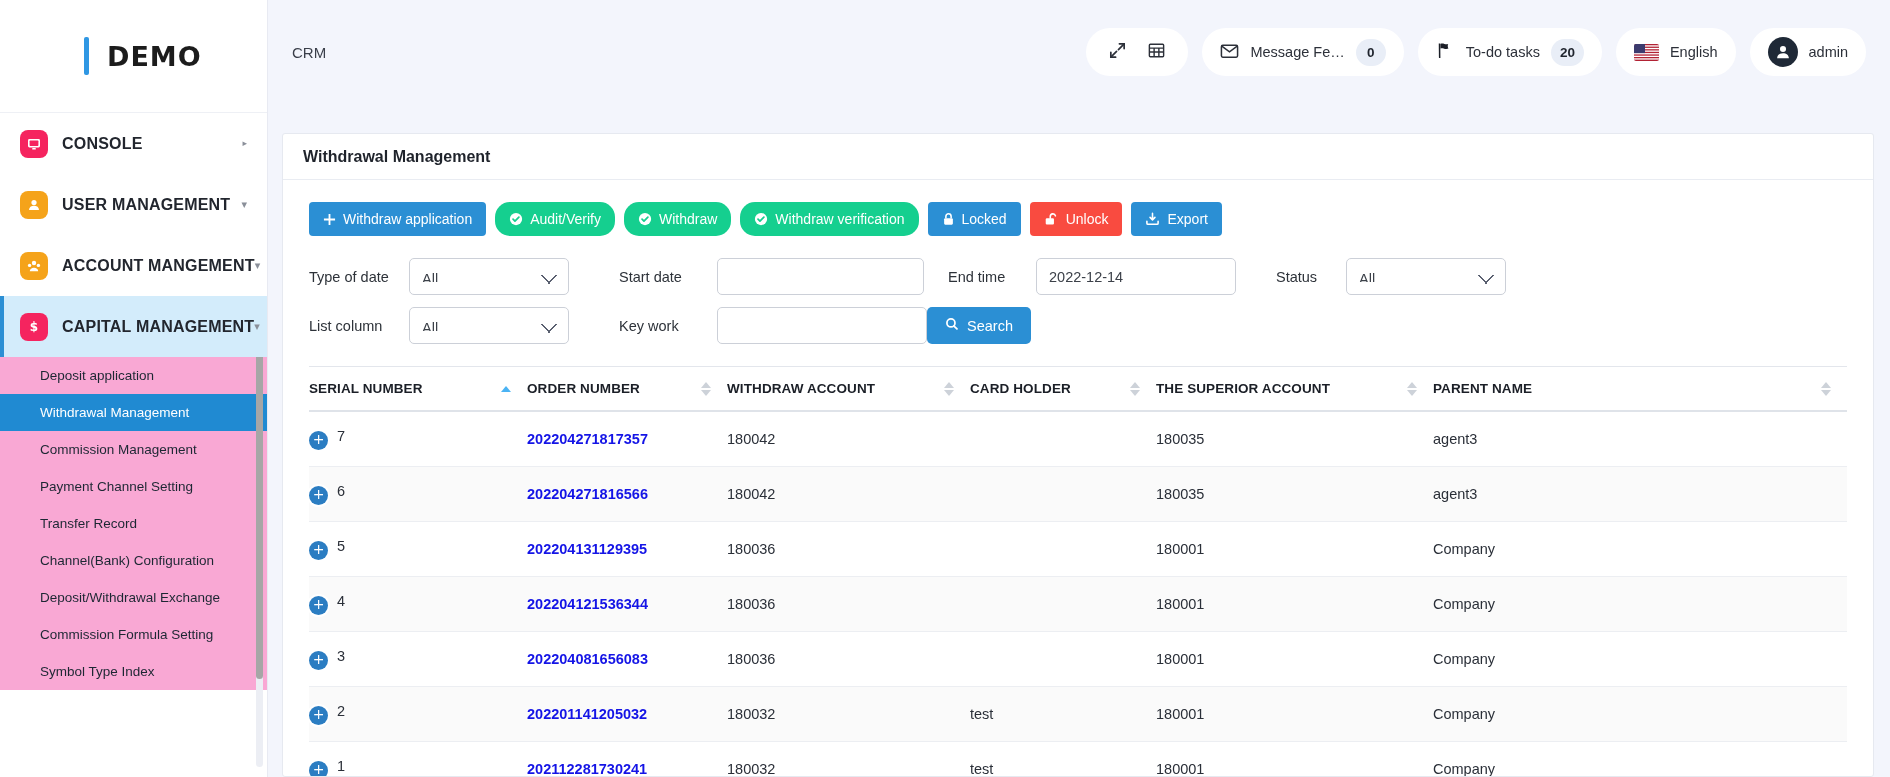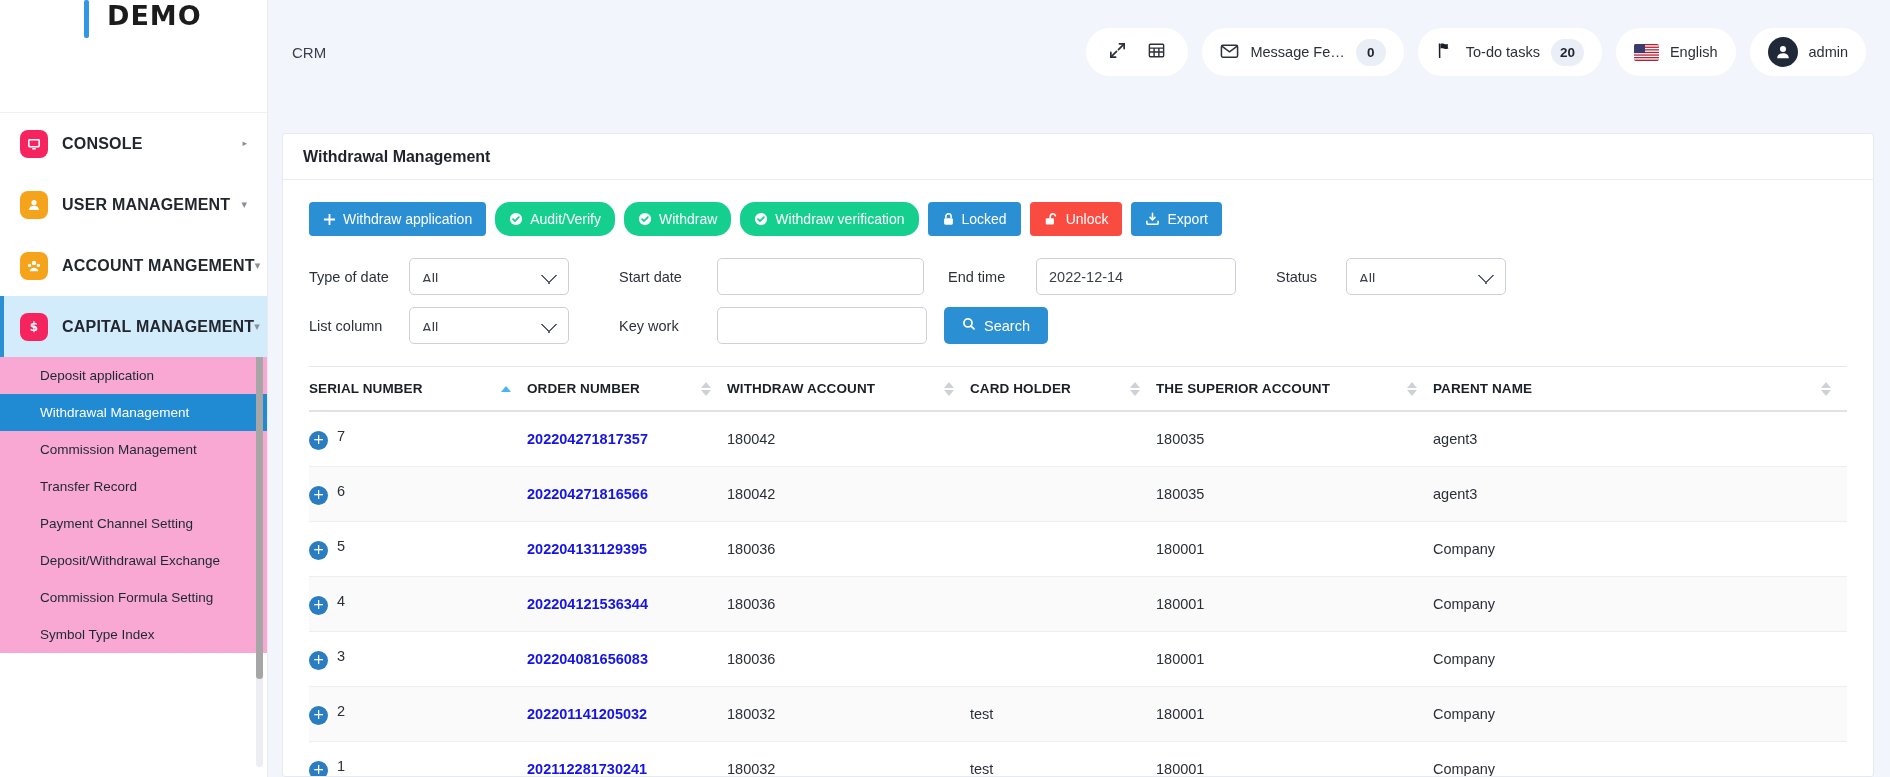--- a/index.html
+++ b/index.html
@@ -13,21 +13,21 @@
 
   
   .sidebar {
     width: 268px; min-width: 268px; height: 777px;
     background: #ffffff;
     position: relative;
     display: flex; flex-direction: column;
     border-right: 1px solid #e8eaf2;
   }
   .logo-area {
-    height: 112px; display: flex; 
+    height: 112px; display: flex; align-items: center;
     padding-left: 84px; background: #fff;
   }
   .logo-bar {
     width: 5px; height: 38px; background: #2f97e3; border-radius: 2px;
     margin-right: 18px;
   }
   .logo-text {
     font-size: 27px; font-weight: bold; letter-spacing: 1px;
     color: #1c1c1c; font-family: "DejaVu Sans", sans-serif;
   }
@@ -262,22 +262,23 @@
             </svg>
         </span>
         <span class="nav-top-label">CAPITAL MANAGEMENT</span>
         <span class="caret">▾</span>
       </div>
 
       <div class="submenu">
         <div class="submenu-item">Deposit application</div>
         <div class="submenu-item selected">Withdrawal Management</div>
         <div class="submenu-item">Commission Management</div>
+        <div class="submenu-item">Payment Channel Setting</div>
         <div class="submenu-item">Transfer Record</div>
-        <div class="submenu-item">Payment Channel Setting</div>
+        <div class="submenu-item">Channel(Bank) Configuration</div>
         <div class="submenu-item">Deposit/Withdrawal Exchange</div>
         <div class="submenu-item">Commission Formula Setting</div>
         <div class="submenu-item">Symbol Type Index</div>
       </div>
     </div>
   </aside>
 
   <div class="main">
 
     <header class="topbar">
@@ -451,21 +452,21 @@
 
           <div class="filter-row">
             <span class="f-label" style="width:100px">List column</span>
             <select class="ctl" style="width:160px">
               <option>All</option>
             </select>
 
             <span class="f-label" style="width:98px; margin-left:50px">Key work</span>
             <input class="ctl" style="width: 210px;" type="text" value="">
 
-            <button class="btn-search" style="margin-left:17px">
+            <button class="btn-search" style="">
               <span>
                 <svg width="14" height="14" viewBox="0 0 16 16" fill="none" stroke="#fff" stroke-width="2">
                     <circle cx="6.8" cy="6.8" r="4.6"></circle>
                     <path d="M10.3 10.3l3.4 3.4" stroke-linecap="round"></path>
                   </svg>
               </span>
               <span>Search</span>
             </button>
           </div>
         </div>

